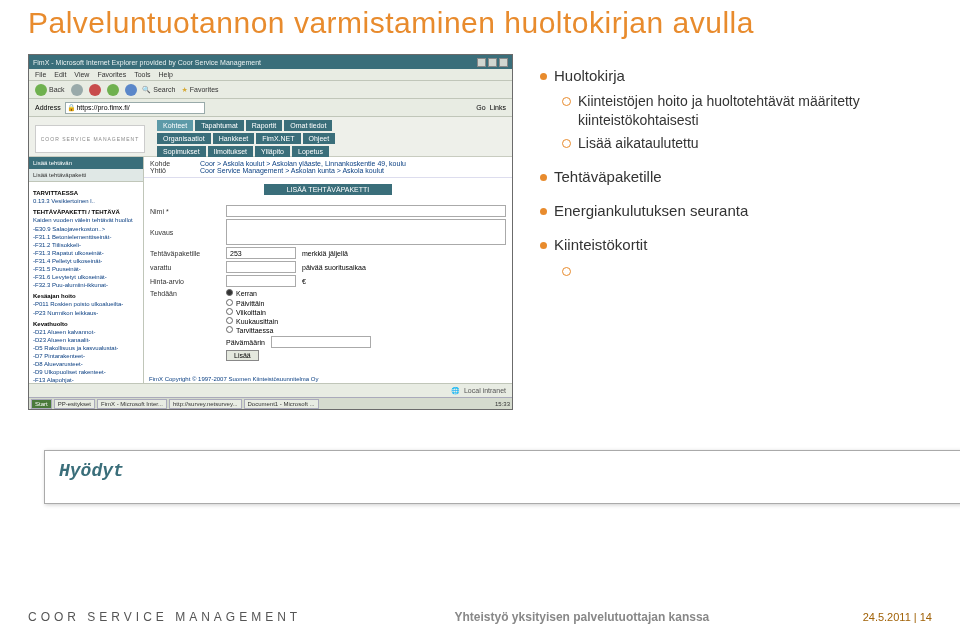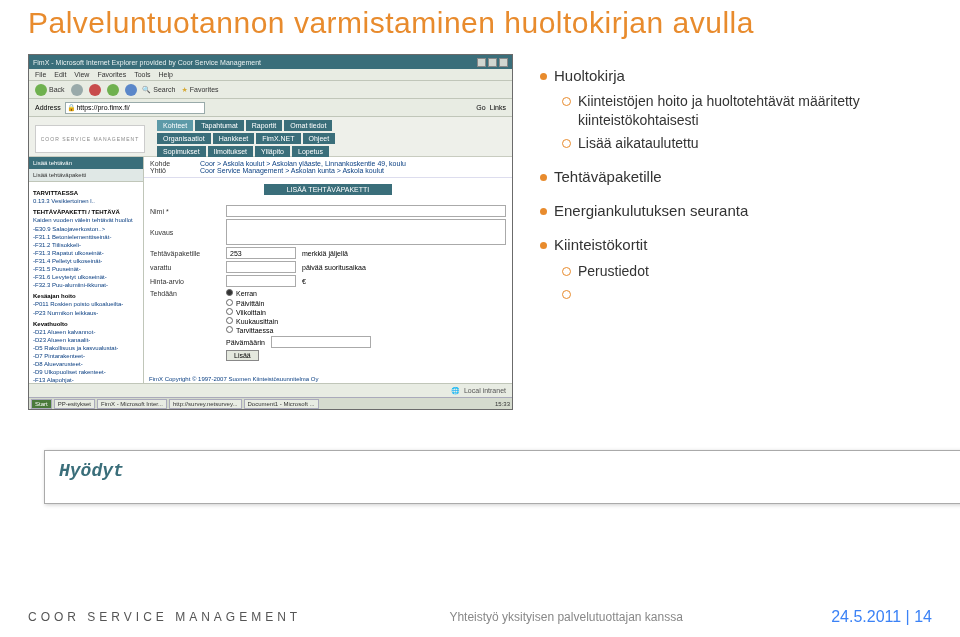--- a/index.html
+++ b/index.html
@@ -75,22 +75,22 @@
   
   .benefits { position:absolute; left:44px; top:450px; width:938px; border:1px solid #aaa; box-shadow:1px 1px 4px rgba(0,0,0,.2); padding:10px 14px 14px 14px;font-family:Liberation Mono, monospace; }
   .benefits-title { color:#3a6e7a; font-size:18px; font-style:italic; font-weight:bold; margin-bottom:8px; }
   .benefits-list { list-style:none; font-size:15px; color:#333; }
   .benefits-list li { position:relative; padding-left:20px; margin:4px 0; }
   .benefits-list li::before { content:""; position:absolute; left:0; top:4px; width:10px; height:10px; background:#e88b2d; }
 
   
   .footer { position:absolute; left:0; right:0; bottom:0; height:40px; display:flex; align-items:center; padding:0 28px; justify-content:space-between; }
   .footer-left { color:#555; letter-spacing:4px; font-size:12px; }
-  .footer-center { color:#888; font-size:12px; }
-  .footer-right { color:#3b82f6; font-size:16px; }
+  .footer-center { color:#888; font-size:12px;font-weight:bold; }
+  .footer-right { color:#a16207; font-size:11px; }
 </style>
 </head>
 <body>
 <div class="slide">
 
 <div class="title">Palveluntuotannon varmistaminen huoltokirjan avulla</div>
 
 <div class="shot">
   <div class="ie-titlebar">
     <span>FimX - Microsoft Internet Explorer provided by Coor Service Management</span>
@@ -277,21 +277,20 @@
     <div class="sub"><span class="ring"></span><span>Lisää aikataulutettu</span></div>
   </div>
   <div class="group">
     <div class="h"><span class="dot"></span><span>Tehtäväpaketille</span></div>
   </div>
   <div class="group">
     <div class="h"><span class="dot"></span><span>Energiankulutuksen seuranta</span></div>
   </div>
   <div class="group">
     <div class="h"><span class="dot"></span><span>Kiinteistökortit</span></div>
-    <div class="sub"><span class="ring"></span><span>Perustiedot</span></div>
     <div class="sub"><span class="ring"></span></div>
   </div>
 </div>
 
 <div class="benefits">
   <div class="benefits-title">Hyödyt</div>
 </div>
 
 <div class="footer">
   <span class="footer-left">COOR SERVICE MANAGEMENT</span>

